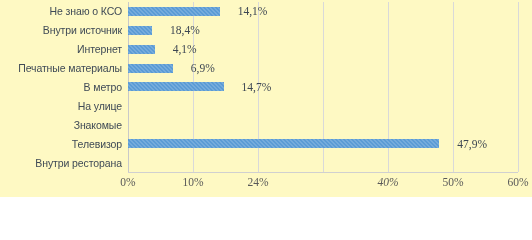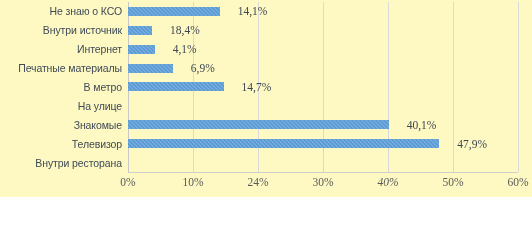--- a/index.html
+++ b/index.html
@@ -167,39 +167,34 @@
         <div class="bar-wrap">
           <div class="bar" style="width: 95.55px; background-color: rgb(91, 155, 213);"></div>
           <div class="val-label">14,7%</div>
         </div>
       </div>
       <div class="bar-row" style="top: 94.4444px; height: 18.8889px;">
         <div class="cat-label">На улице</div>
       </div>
       <div class="bar-row" style="top: 113.333px; height: 18.8889px;">
         <div class="cat-label">Знакомые</div>
-        <div class="bar-wrap">
-          <div class="bar" style="width: 260.65px; background-color: rgb(91, 155, 213);"></div>
-          <div class="val-label">40,1%</div>
-        </div>
       </div>
       <div class="bar-row" style="top: 132.222px; height: 18.8889px;">
         <div class="cat-label">Телевизор</div>
         <div class="bar-wrap">
           <div class="bar" style="width: 311.35px; background-color: rgb(91, 155, 213);"></div>
           <div class="val-label">47,9%</div>
         </div>
       </div>
       <div class="bar-row" style="top: 151.111px; height: 18.8889px;">
         <div class="cat-label">Внутри ресторана</div>
       </div>
     </div>
   <div id="x-ticks">
       <div class="x-tick" style="left: 128px;">0%</div>
       <div class="x-tick" style="left: 193px;">10%</div>
       <div class="x-tick" style="left: 258px;">24%</div>
-      <div class="x-tick" style="left: 323px;">30%</div>
       <div class="x-tick" style="left: 388px; font-style: italic;">40%</div>
       <div class="x-tick" style="left: 453px; text-align: center;">50%</div>
       <div class="x-tick" style="left: 518px;">60%</div>
     </div>
 
 </div>
 
 </body></html>

